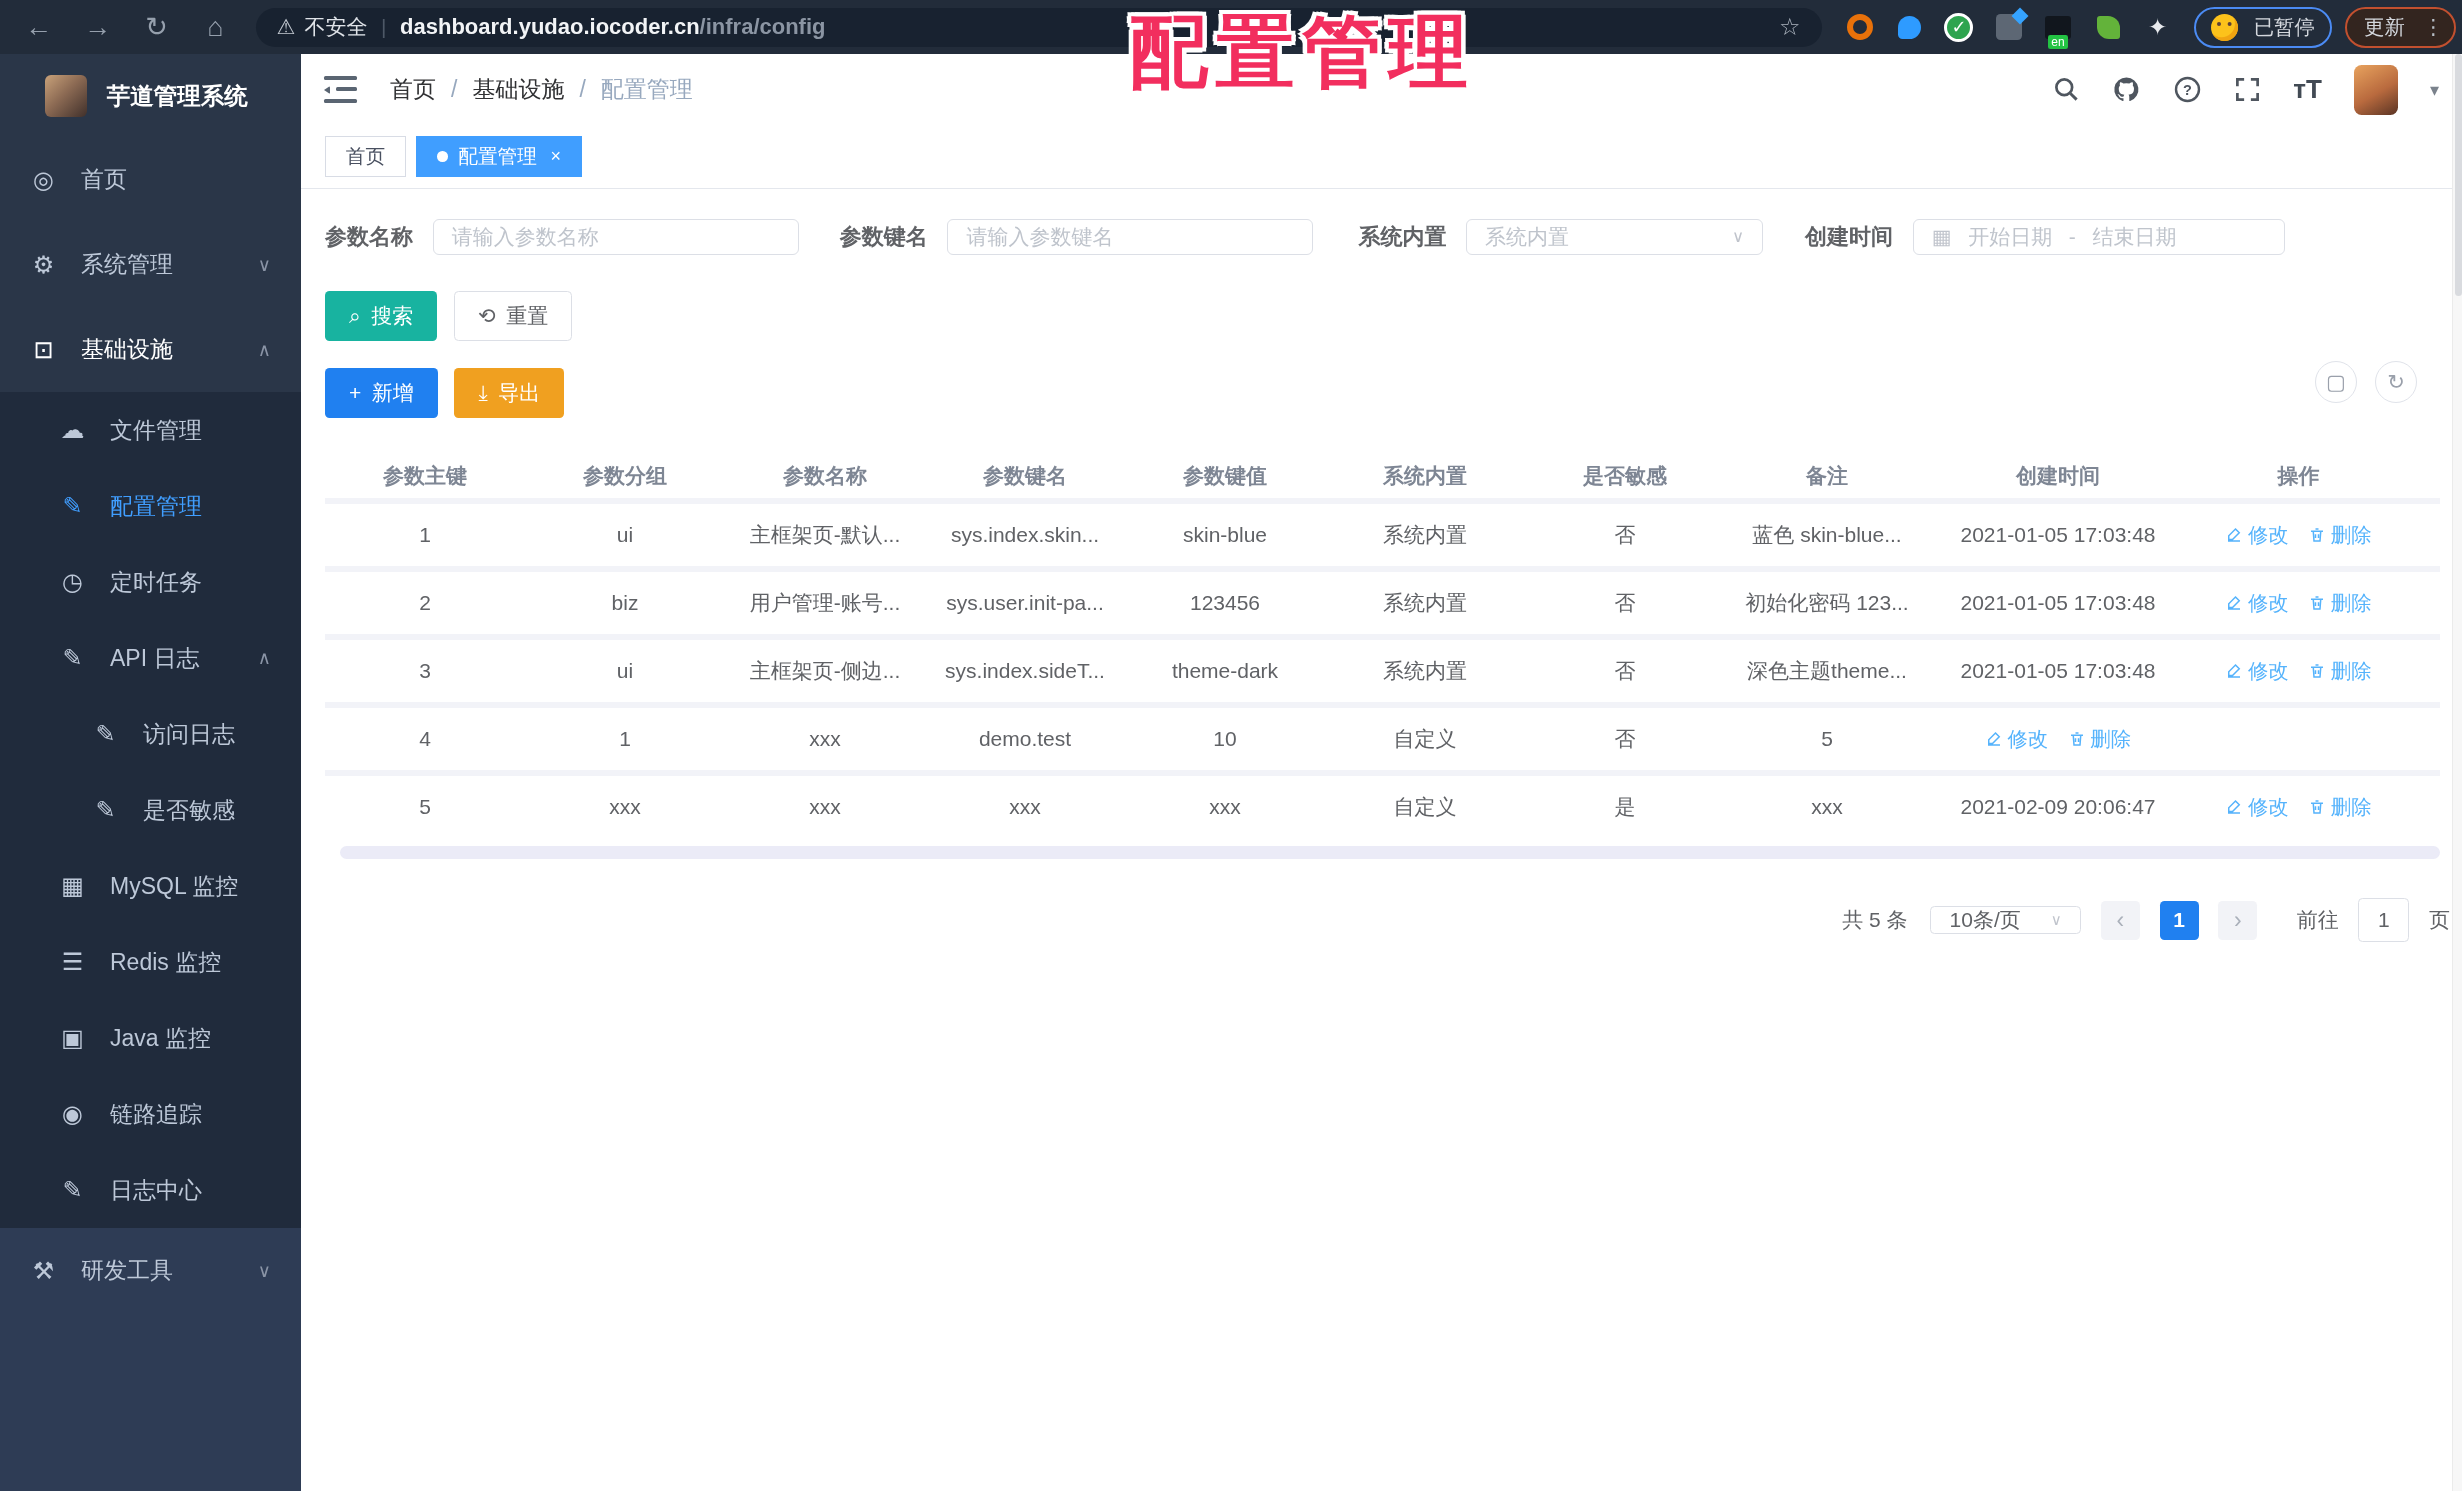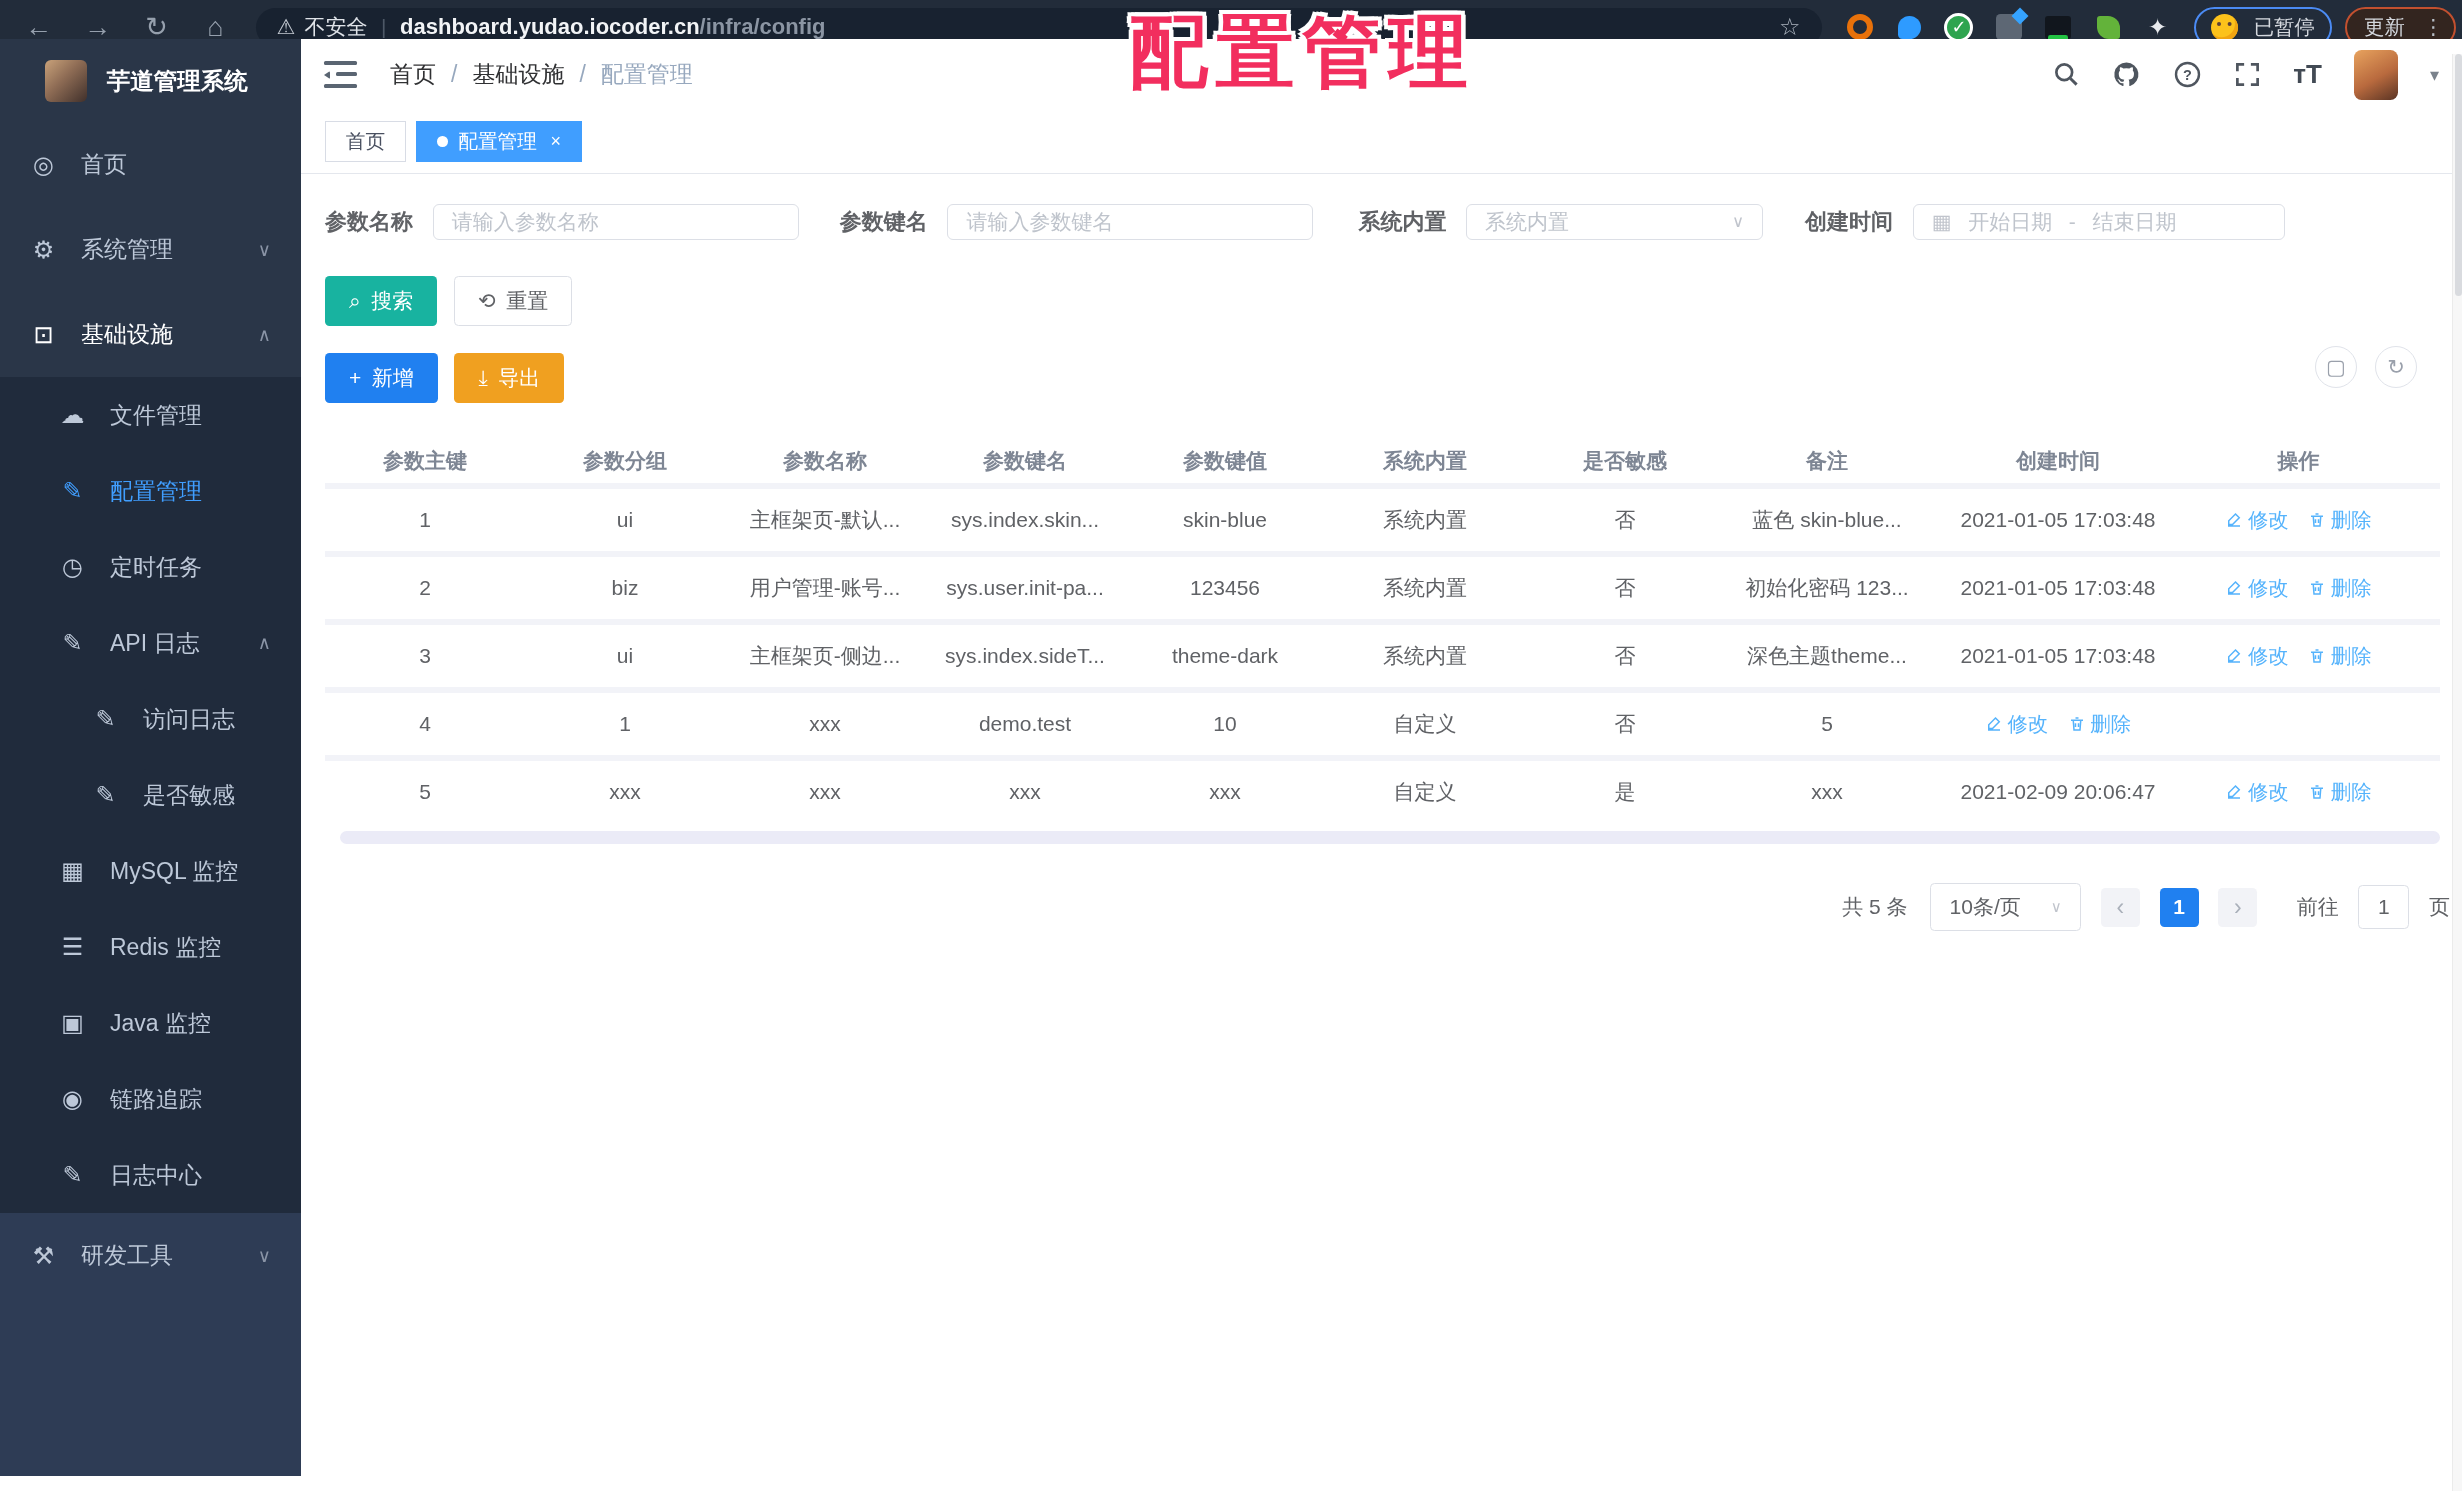--- a/index.html
+++ b/index.html
@@ -39,21 +39,21 @@
                 box-shadow:inset -3px -3.8px 0 #f0a411; position:relative; }
   .emoji-face::after { content:""; position:absolute; left:6px; top:8.3px; width:4.5px; height:4.5px;
                        background:#5d4037; border-radius:50%; box-shadow:10.6px 0 0 #5d4037; }
   .paused-label { font-size:20.4px; color:#d4d8de; }
   .update-cap { margin-left:13.6px; height:41px; border:2.3px solid #c2502f; border-radius:21px;
                 background:#33251f; display:flex; align-items:center; padding:0 10.6px 0 16.6px; gap:18px;font-family:Liberation Mono, monospace; }
   .update-label { font-size:20.4px; color:#d4d8de; }
   .kebab { font-size:21px; color:#b6bcc4; letter-spacing:0; }
 
   
-  .app { position:absolute; left:0; top:39px; width:2462px; height:1437px; display:flex; }
+  .app { position:absolute; left:0; top:54px; width:2462px; height:1437px; display:flex; }
 
   
   .sidebar { width:301px; background:#2a3648; display:flex; flex-direction:column; flex-shrink:0; }
   .logo-row { height:83px; display:flex; align-items:center; padding-left:45px; gap:19.7px; }
   .logo-img { width:42px; height:42px; border-radius:6px;
               background:linear-gradient(135deg,#c9a27a 0%,#8d6b54 45%,#40302b 100%); }
   .app-title { color:#ffffff; font-size:23.5px; font-weight:bold; }
   .nav { display:flex; flex-direction:column; }
   .nav-item { display:flex; align-items:center; color:#bdc8d8; font-size:23px; cursor:pointer; }
   .nav-item .ic { width:33px; text-align:center; margin-right:21px; font-size:24px; }
@@ -131,21 +131,21 @@
   .t-row > div { display:flex; align-items:center; justify-content:center; font-size:21px;
                  color:#606266; overflow:hidden; white-space:nowrap; }
   .op-link { color:#55b3fc; display:inline-flex; align-items:center; gap:4.5px; cursor:pointer; font-size:20.4px; }
   .op-gap { width:19.7px; }
   .hscroll { margin-top:7.6px; margin-left:15px; width:2100px; height:13.6px; background:#ebebf7; border-radius:6.8px; }
 
   
   .pagi { display:flex; align-items:center; justify-content:flex-end; margin-top:39px;
           padding-right:12px; gap:19.7px; font-size:21px; color:#606266; }
   .pg-total { margin-right:3px; }
-  .pg-size { width:151px; height:48px; border:0.8px solid #dcdfe6; border-radius:4.5px; display:flex;
+  .pg-size { width:151px; height:28px; border:0.8px solid #dcdfe6; border-radius:4.5px; display:flex;
              align-items:center; justify-content:center; gap:30px; color:#606266; background:#fff; }
   .pg-size .sel-chev { font-size:15px; }
   .pg-btn { width:39px; height:39px; border-radius:4.5px; background:#f2f3f7; color:#aab0ba;
             display:flex; align-items:center; justify-content:center; font-size:23px; }
   .pg-cur { width:39px; height:39px; border-radius:4.5px; background:#2080f0; color:#fff;
             display:flex; align-items:center; justify-content:center; font-weight:bold; }
   .pg-go-input { width:51px; height:44px; border:0.8px solid #dcdfe6; border-radius:4.5px; text-align:center;
                  font-size:21px; color:#606266; }
 
   

